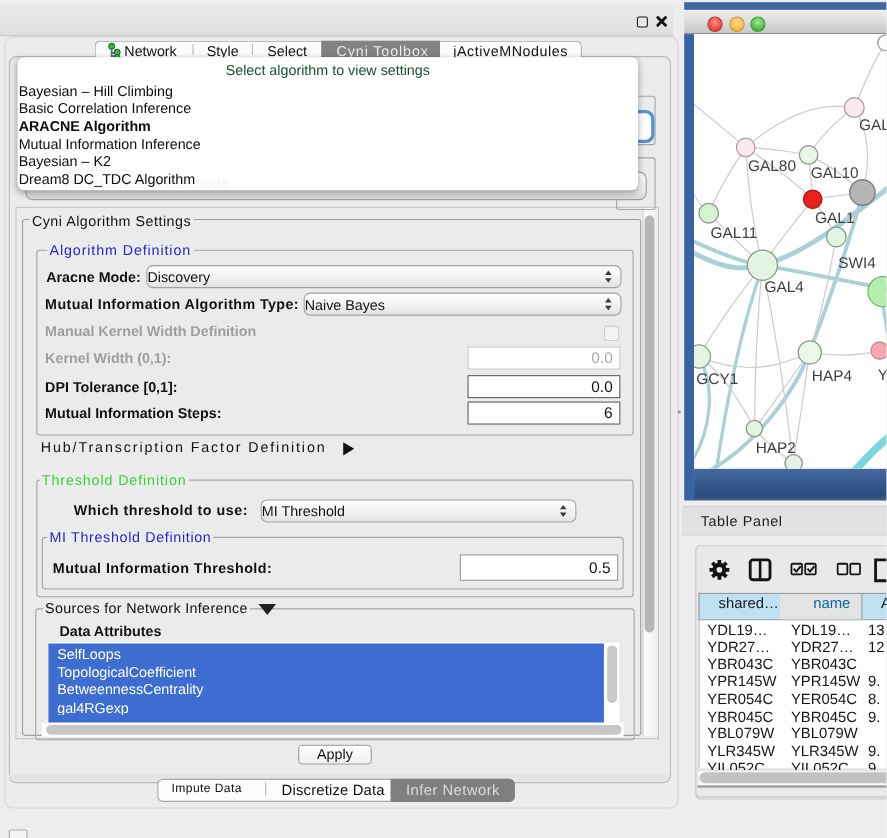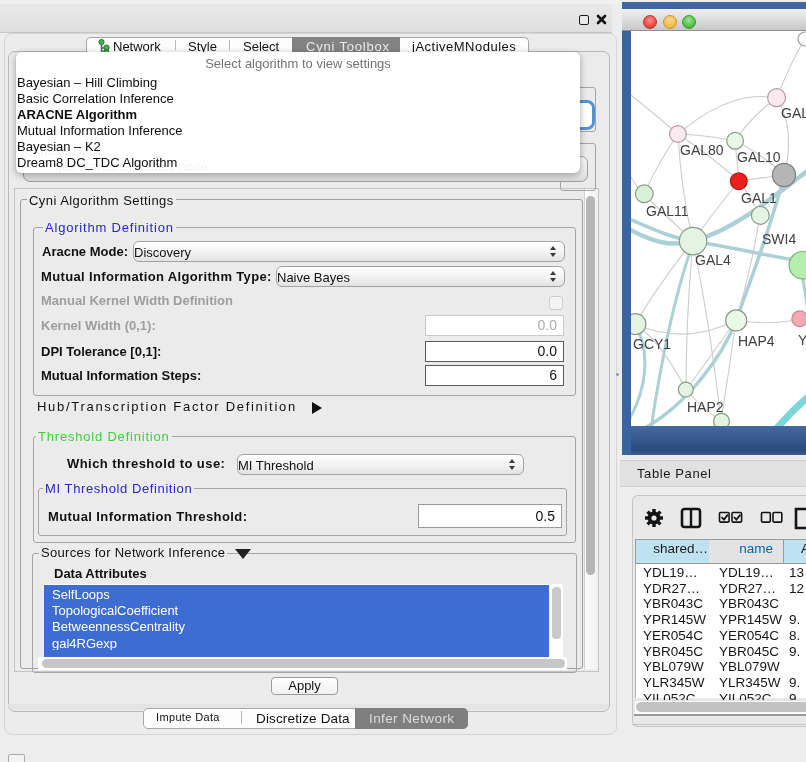--- a/index.html
+++ b/index.html
@@ -109,21 +109,21 @@
 
 <div class="abs" style="left:560px;top:87px;width:34px;height:43px;border:1px solid #a5a5a5;border-radius:3px;"></div>
 <div class="abs" style="left:545px;top:100px;width:44px;height:24px;background:#fff;border:3px solid #5592d4;border-radius:8px;"></div>
 <div class="abs" style="left:560px;top:143px;width:34px;height:46px;border:1px solid #a5a5a5;border-radius:3px;"></div>
 <div class="abs" style="left:23px;top:156px;width:565px;height:26px;background:linear-gradient(#fdfdfd,#ececec 60%,#d9d9d9);border:1px solid #9d9d9d;border-radius:7px;box-sizing:border-box;"></div>
 
 <div class="abs" style="left:16px;top:52px;width:564px;height:121px;background:#fff;border-radius:6px;box-shadow:0 2px 7px rgba(0,0,0,0.35);"></div>
 <div class="abs" style="left:38px;top:81px;font-size:13px;color:rgba(120,120,130,0.09);">Inference Algorithm</div>
 <div class="abs" style="left:38px;top:143px;font-size:13px;color:rgba(120,120,130,0.09);">Table Data</div>
 <div class="abs" style="left:55px;top:159px;font-size:13px;color:rgba(120,120,130,0.09);">galFiltered.sif default node</div>
-<div class="abs" style="left:16px;top:56px;width:564px;text-align:center;font-size:13px;color:#737373;">Select algorithm to view settings</div>
+<div class="abs" style="left:16px;top:56px;width:564px;text-align:center;font-size:13px;color:#14532d;">Select algorithm to view settings</div>
 <div class="abs" style="left:17px;top:74.5px;font-size:13px;color:#0d0d0d;line-height:16px;white-space:nowrap;">Bayesian – Hill Climbing<br>Basic Correlation Inference<br><span class="b">ARACNE Algorithm</span><br>Mutual Information Inference<br>Bayesian – K2<br>Dream8 DC_TDC Algorithm</div>
 
 <div class="abs" style="left:271px;top:677px;width:67px;height:18px;background:linear-gradient(#ffffff,#f0f0f0);border:1px solid #9c9c9c;border-radius:4px;box-sizing:border-box;text-align:center;font-size:13px;color:#111;line-height:16px;">Apply</div>
 <div class="abs" style="left:8px;top:704px;width:601px;height:6px;background:#e4e4e4;border-radius:0 0 7px 7px;"></div>
 <div class="abs" style="left:143px;top:707.5px;width:325px;height:21.5px;background:#fdfdfd;border:1px solid #a8a8a8;border-radius:5px;box-sizing:border-box;"></div>
 <div class="abs" style="left:355px;top:707.5px;width:113px;height:21.5px;background:#7f7f7f;border-radius:0 5px 5px 0;"></div>
 <div class="abs" style="left:241px;top:711px;width:1px;height:13px;background:#b9b9b9;"></div>
 <div class="abs lbl13 b" style="left:156px;top:710.5px;font-weight:normal;font-size:11px;letter-spacing:0.35px;">Impute Data</div>
 <div class="abs" style="left:256px;top:710.5px;font-size:13.5px;color:#111;letter-spacing:0.15px;">Discretize Data</div>
 <div class="abs" style="left:369px;top:710.5px;font-size:13.5px;color:#dcdcdc;letter-spacing:0.4px;">Infer Network</div>

